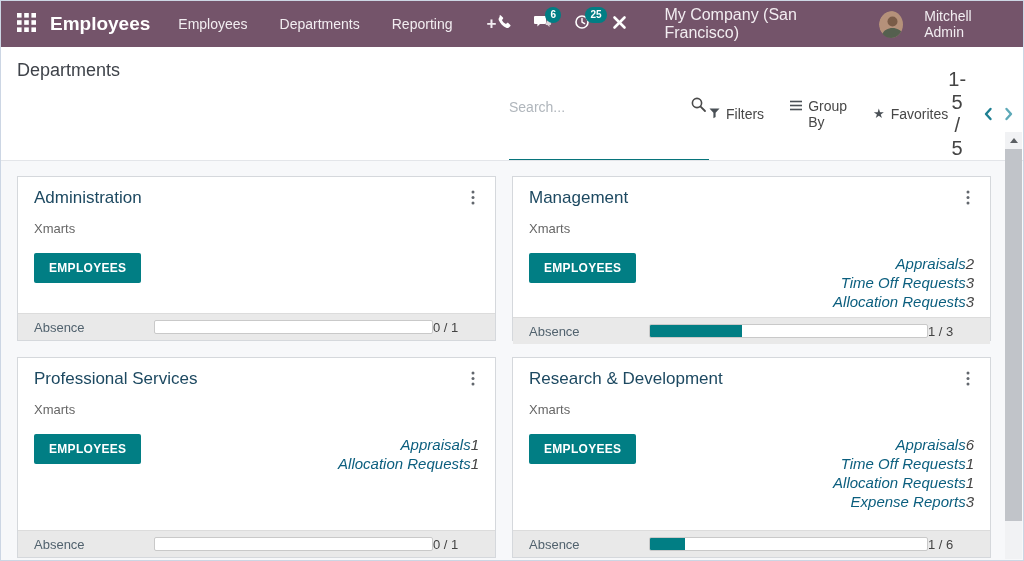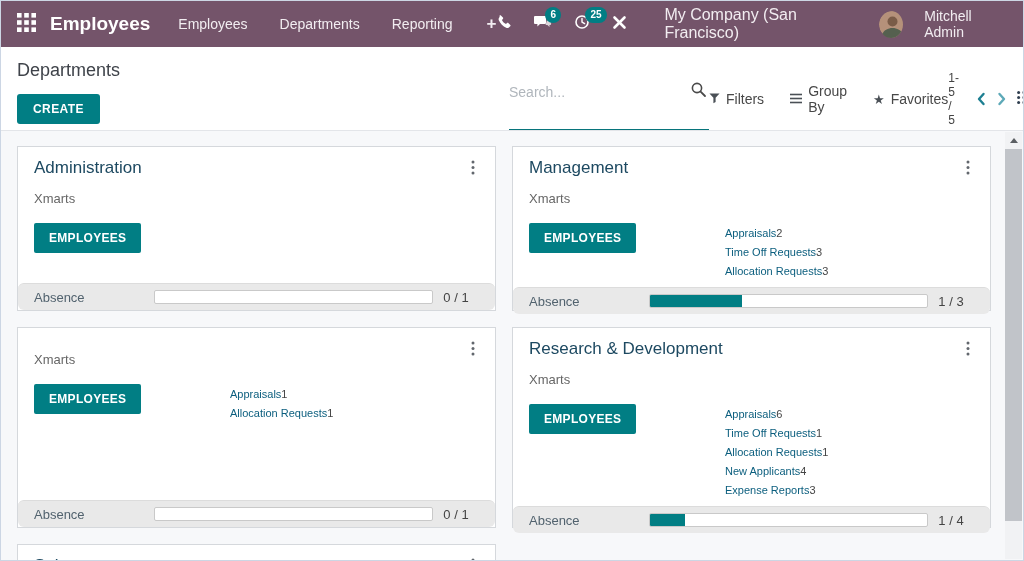--- a/index.html
+++ b/index.html
@@ -31,23 +31,23 @@
   .control-panel{flex:0 0 84px;background:#fff;border-bottom:1px solid #e3e5e9;display:flex;padding:10px 14px 0 16px;}
   .cp-left{flex:1;}
   .page-title{font-size:18px;font-weight:400;color:#3f434a;margin:3px 0 13px;}
   .create-btn{background:var(--accent-teal);color:#fff;border:none;font-size:12px;font-weight:bold;letter-spacing:.4px;padding:8px 16px;border-radius:3px;cursor:pointer;}
   .cp-right{width:500px;display:flex;flex-direction:row;}
   .searchbox{display:flex;align-items:center;border-bottom:1px solid #07747b;padding:2px 2px 5px 0;}
   .searchbox input{border:none;outline:none;flex:1;font-size:14px;color:#333;font-family:"Liberation Sans",sans-serif;}
   .searchbox input::placeholder{color:#b0b6bc;}
   .cp-controls{display:flex;align-items:center;justify-content:space-between;margin-top:11px;}
   .facets{display:flex;align-items:center;gap:26px;}
-  .facet{display:flex;align-items:center;gap:6px;font-size:14px;color:#484848;text-decoration:none;cursor:pointer;}
+  .facet{display:flex;gap:6px;font-size:14px;color:#484848;text-decoration:none;cursor:pointer;}
   .star{font-size:13px;color:#4a5056;}
-  .pager{display:flex;align-items:center;gap:7px;font-size:12px;color:#444;}
+  .pager{display:flex;align-items:center;gap:7px;font-size:20px;color:#444;text-align:center;}
   .pager-range{margin-right:8px;}
   .pg-btn{display:flex;align-items:center;cursor:pointer;padding:2px;}
   .view-switcher{display:flex;align-items:center;gap:4px;}
   .vs-btn{width:34px;height:32px;display:flex;align-items:center;justify-content:center;border:1px solid transparent;cursor:pointer;background:none;}
   .vs-btn.active{background:#e7e9ec;border-color:#c6cbd1;}
 
   
   .content{flex:1;background:#f7f8fa;display:flex;gap:16px;padding:15px 0 0 16px;overflow:hidden;}
   .col{display:flex;flex-direction:column;gap:16px;width:479px;flex:0 0 479px;}
   .card{background:#fff;border:1px solid #d5d8dc;display:flex;flex-direction:column;}
@@ -56,28 +56,28 @@
   .card.h3{height:140px;flex:0 0 140px;}
   .card-body{flex:1;padding:11px 16px 6px;}
   .card-head{display:flex;justify-content:space-between;align-items:flex-start;}
   .card-title{font-size:17px;font-weight:500;color:var(--title-blue);cursor:pointer;}
   .card-sub{font-size:13px;color:#666;margin-top:13px;}
   .kebab{cursor:pointer;padding:2px 4px;}
   .card-row{display:flex;margin-top:17px;}
   .btn-col{width:196px;flex:0 0 196px;}
   .employees-btn{background:var(--accent-teal);color:#fff;border:none;font-size:12px;font-weight:bold;letter-spacing:.3px;padding:8px 15px;border-radius:2px;cursor:pointer;}
   .links{flex:1;padding-top:1px;}
-  .link-row{display:flex;justify-content:flex-start;font-size:11px;line-height:19px;}
+  .link-row{display:flex;justify-content:flex-end;font-size:15px;line-height:19px;font-style:italic;}
   .link-row a{color:var(--link-blue);text-decoration:none;cursor:pointer;}
   .cnt{color:#444;}
-  .card-footer{background:#e9e9e9;border-top:1px solid #dcdcdc;display:flex;align-items:center;padding:0 16px;height:27px;flex:0 0 27px;font-size:13px;border-radius:6px;}
+  .card-footer{background:#e9e9e9;border-top:1px solid #dcdcdc;display:flex;align-items:center;padding:0 16px;height:27px;flex:0 0 27px;font-size:13px;}
   .ab-label{width:120px;flex:0 0 120px;color:#51626e;}
   .pbar{flex:1;height:14px;background:#fff;border:1px solid #c9c9c9;border-radius:2px;overflow:hidden;}
   .pfill{height:100%;background:var(--accent-teal);width:0;}
-  .ab-count{width:46px;flex:0 0 46px;text-align:center;color:#444;}
+  .ab-count{width:46px;flex:0 0 46px;text-align:left;color:#444;}
 
   
   .scrollbar{position:absolute;top:131px;right:1px;bottom:1px;width:17px;background:#f1f2f4;}
   .scroll-up{height:16px;display:flex;align-items:center;justify-content:center;background:#f1f2f4;cursor:pointer;}
   .scroll-thumb{position:absolute;top:17px;left:0;right:0;height:372px;background:#c1c4c9;cursor:pointer;}
 </style>
 </head>
 <body>
 
 <div class="screen">
@@ -155,21 +155,20 @@
             </svg>
         </span>
         <span>Mitchell Admin</span>
       </a>
     </div>
   </header>
 
   <div class="control-panel">
     <div class="cp-left">
       <h1 class="page-title">Departments</h1>
-      <button class="create-btn">CREATE</button>
     </div>
     <div class="cp-right">
       <div class="searchbox">
         <input type="text" placeholder="Search..." style="">
         <span>
           <svg width="17" height="17" viewBox="0 0 17 17">
               <circle cx="7" cy="7" r="4.6" fill="none" stroke="#4a4a4a" stroke-width="1.6"></circle>
               <path d="M10.6 10.6L15 15" stroke="#4a4a4a" stroke-width="1.8" stroke-linecap="round"></path>
             </svg>
         </span>
@@ -280,20 +279,21 @@
               <div class="pfill" style="width: 0%;"></div>
             </div>
           <span class="ab-count">0 / 1</span>
         </div>
       </article>
 
       <article class="card h2">
         <div class="card-body">
           <div class="card-head">
             <div>
+              <div class="card-title">Professional Services</div>
               <div class="card-sub">Xmarts</div>
             </div>
             <span class="kebab">
               <svg width="4" height="15" viewBox="0 0 4 15">
                   <g fill="#62676d">
                     <circle cx="2" cy="2" r="1.5"></circle>
                     <circle cx="2" cy="7.5" r="1.5"></circle>
                     <circle cx="2" cy="13" r="1.5"></circle>
                   </g>
                 </svg>
@@ -415,36 +415,32 @@
                 </div>
               <div class="link-row">
                   <a>Time Off Requests</a>
                   <span class="cnt">1</span>
                 </div>
               <div class="link-row">
                   <a>Allocation Requests</a>
                   <span class="cnt">1</span>
                 </div>
               <div class="link-row">
-                  <a>New Applicants</a>
-                  <span class="cnt">4</span>
-                </div>
-              <div class="link-row">
                   <a>Expense Reports</a>
                   <span class="cnt">3</span>
                 </div>
             </div>
           </div>
         </div>
         <div class="card-footer">
           <span class="ab-label">Absence</span>
           <div class="pbar">
               <div class="pfill" style="width: 12.5%;"></div>
             </div>
-          <span class="ab-count">1 / 4</span>
+          <span class="ab-count">1 / 6</span>
         </div>
       </article>
 
     </div>
   </main>
 
   <div class="scrollbar">
     <div class="scroll-up">
       <svg width="8" height="5" viewBox="0 0 8 5">
           <path d="M4 0l4 5H0z" fill="#5b5f63"></path>

